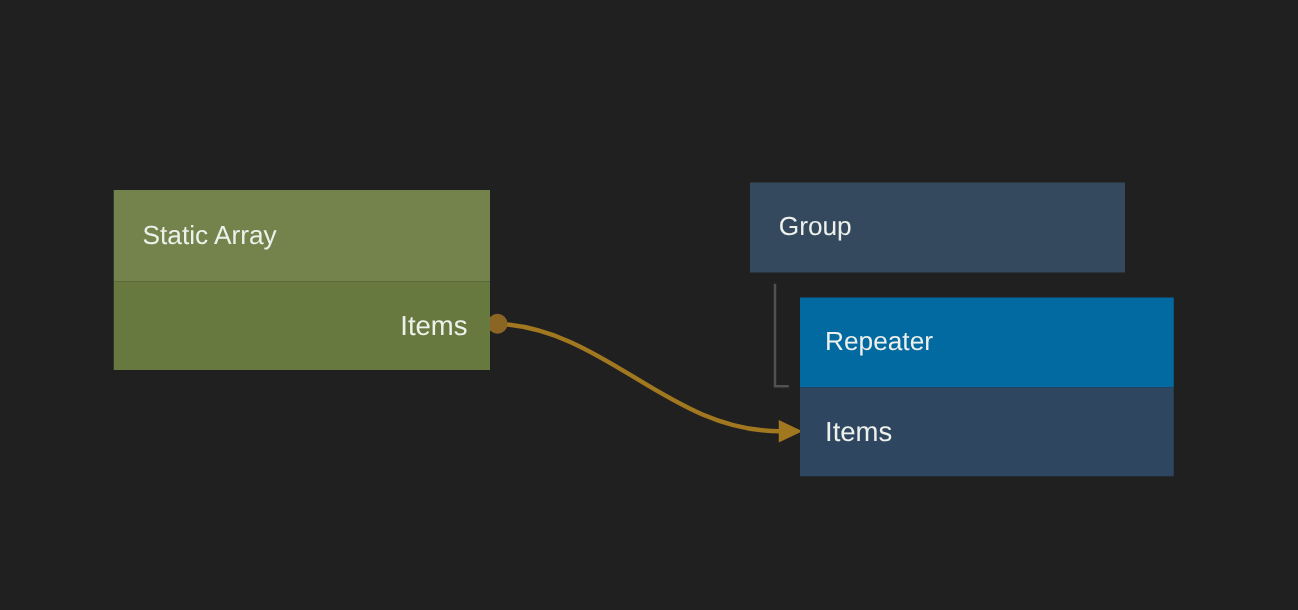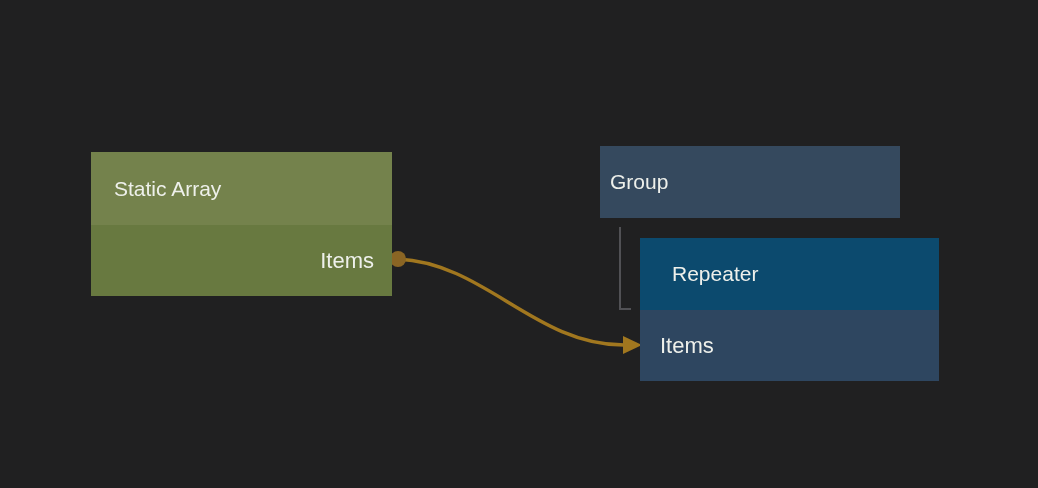--- a/index.html
+++ b/index.html
@@ -63,34 +63,34 @@
   
   #node-group {
     left: 600px;
     top: 146px;
     width: 300px;
     height: 72px;
   }
   #node-group .node-header {
     height: 72px;
     background: #35495e;
-    padding-left: 10px;
+    padding-left: 23px;
   }
 
   
   #node-repeater {
     left: 640px;
     top: 238px;
     width: 299px;
     height: 143px;
   }
   #node-repeater .node-header {
     height: 72px;
-    background: #0c4a6e;
-    padding-left: 32px;
+    background: #0369a1;
+    padding-left: 20px;
   }
   #node-repeater .node-body {
     height: 71px;
     background: #2e4660;
     padding-left: 20px;
   }
 </style>
 </head>
 <body>
 

